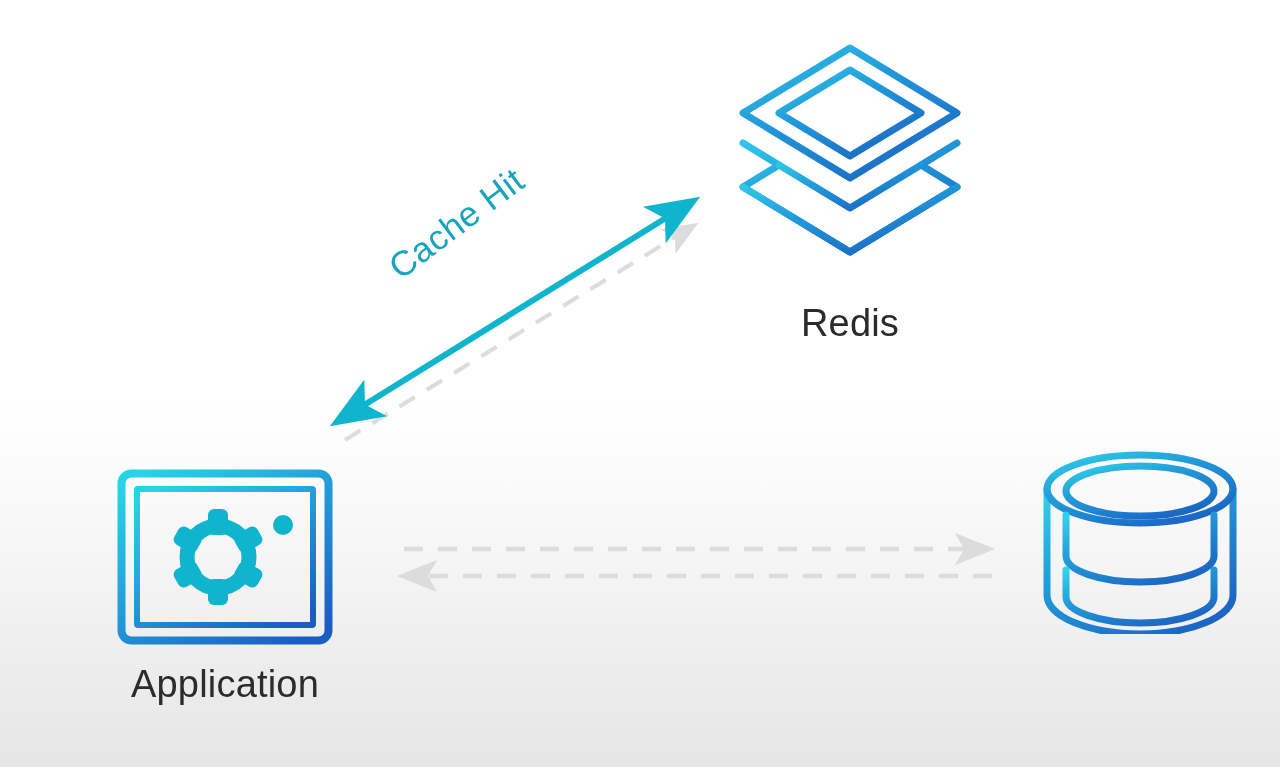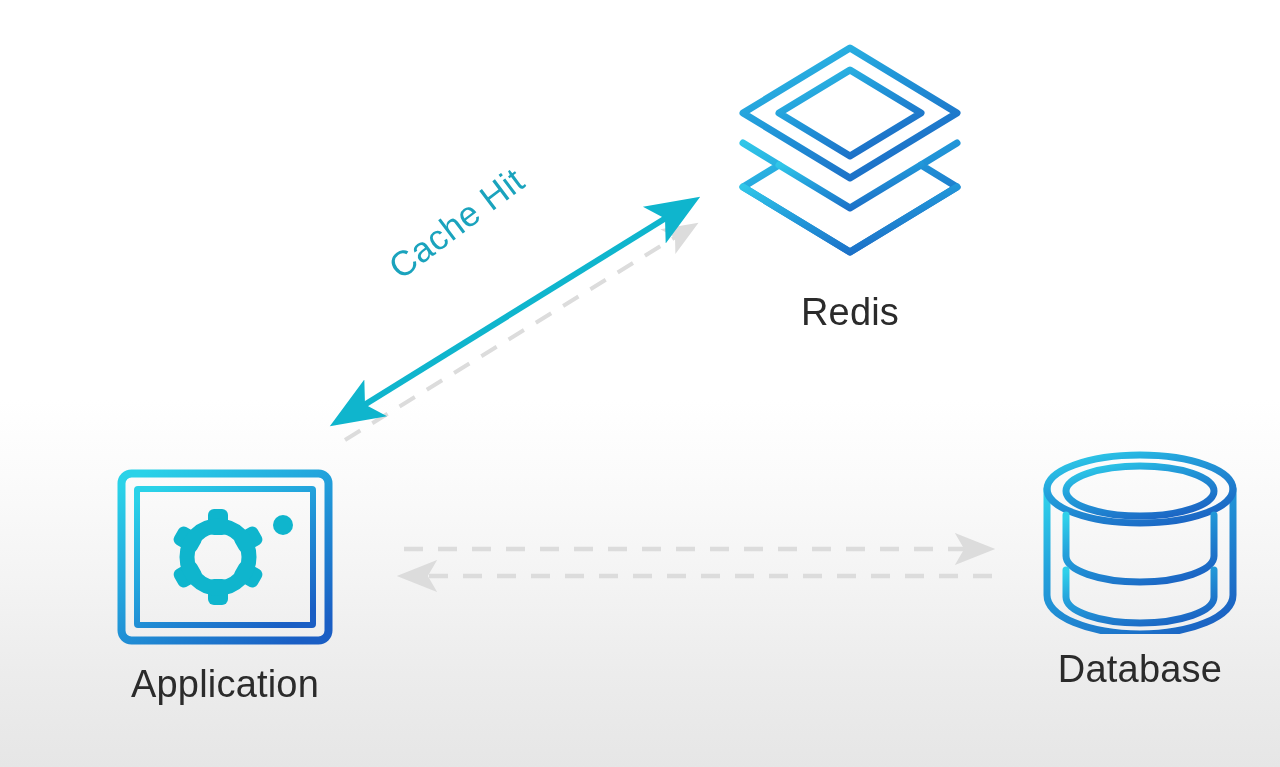--- a/index.html
+++ b/index.html
@@ -40,21 +40,21 @@
   }
   .node-label {
     color: #2b2b2b;
     font-size: 38px;
     font-weight: 400;
     letter-spacing: 0.2px;
     white-space: nowrap;
     line-height: 1;
   }
 
-  #node-redis   { left: 660px; top: 40px;  width: 380px; }
+  #node-redis   { left: 660px; top: 40px;  width: 380px; gap: 11px; }
   #node-redis .node-label { margin-top: 18px; }
 
   #node-app     { left: 60px;  top: 469px; width: 330px; }
   #node-app .node-label { margin-top: 20px; }
 
   #node-db      { left: 1000px; top: 450px; width: 280px; }
   #node-db .node-label { margin-top: 16px; }
 
   
   .connector {
@@ -194,16 +194,15 @@
           <ellipse cx="98" cy="39" rx="93" ry="34"></ellipse>
 
           <ellipse cx="98" cy="41" rx="74" ry="25"></ellipse>
 
           <path d="M24 65 L24 106 A74 26 0 0 0 172 106 L172 65"></path>
 
           <path d="M24 120 L24 147 A74 26 0 0 0 172 147 L172 120"></path>
         </g>
       </svg>
     </div>
-    <div class="node-label">Database</div>
   </div>
 
 </div>
 
 </body></html>

